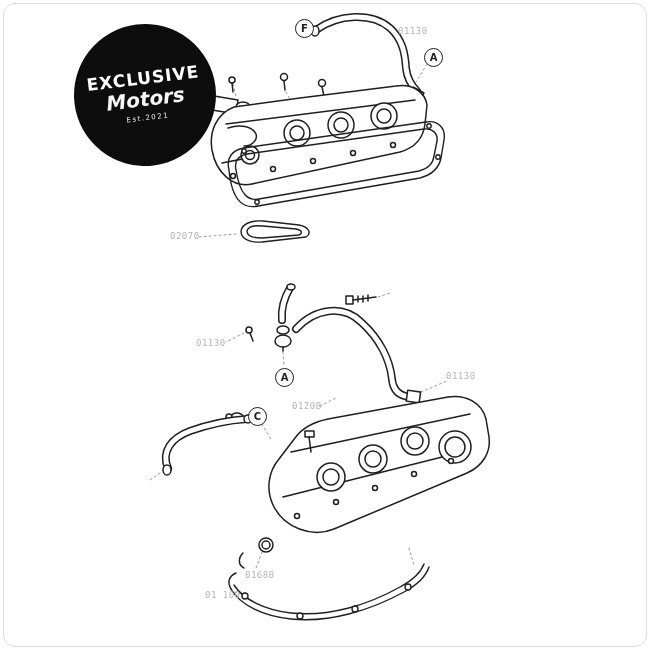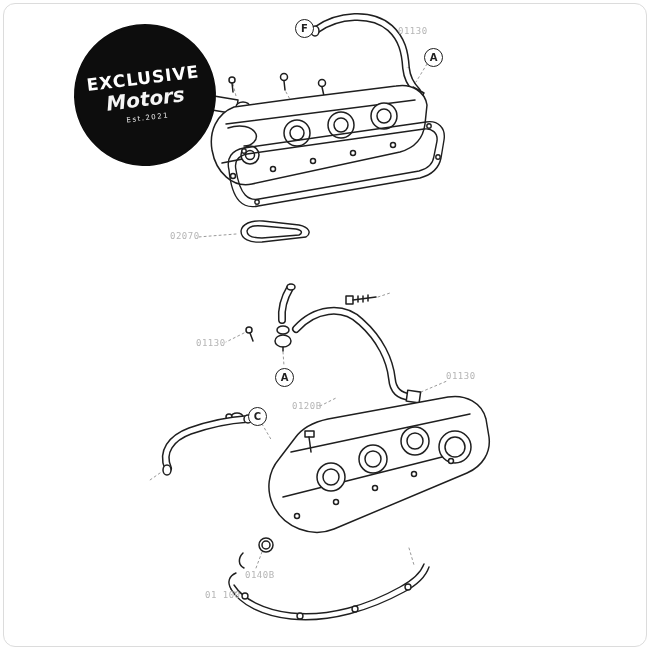--- a/index.html
+++ b/index.html
@@ -217,16 +217,16 @@
   </div>
   <div class="callout" style="left:248px;top:407px">
     <span>C</span>
   </div>
 
   <div class="plabel" style="left:398px;top:26px">01130</div>
   <div class="plabel" style="left:170px;top:231px">02070</div>
   <div class="plabel" style="left:196px;top:338px">01130</div>
   <div class="plabel" style="left:292px;top:401px">0120B</div>
   <div class="plabel" style="left:446px;top:371px">01130</div>
-  <div class="plabel" style="left:245px;top:570px">0140B</div>
+  <div class="plabel" style="left:245px;top:570px">0168B</div>
   <div class="plabel" style="left:205px;top:590px">01 100</div>
 
 </div>
 
 </body></html>

